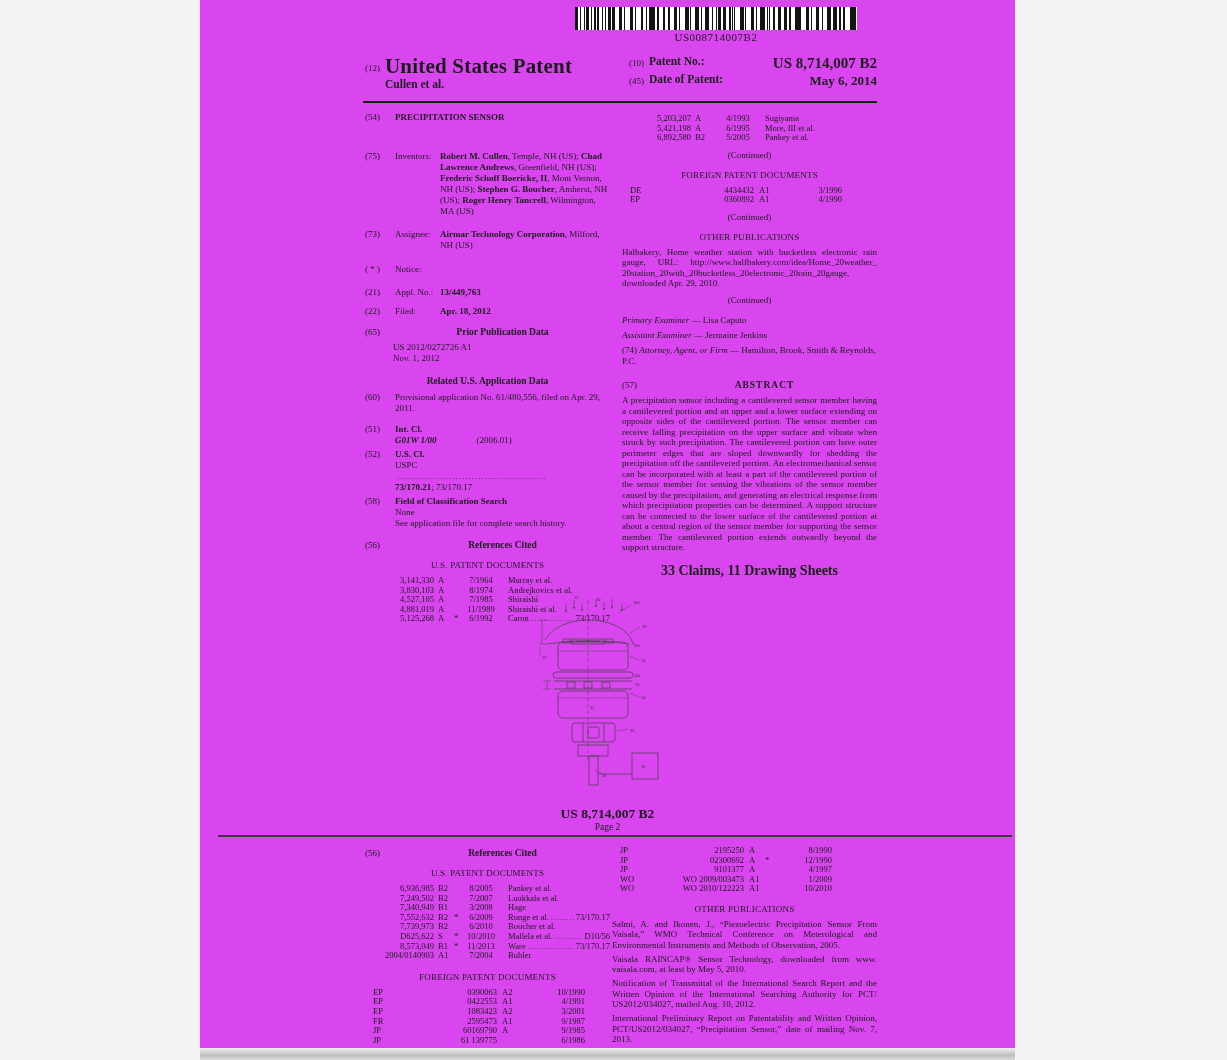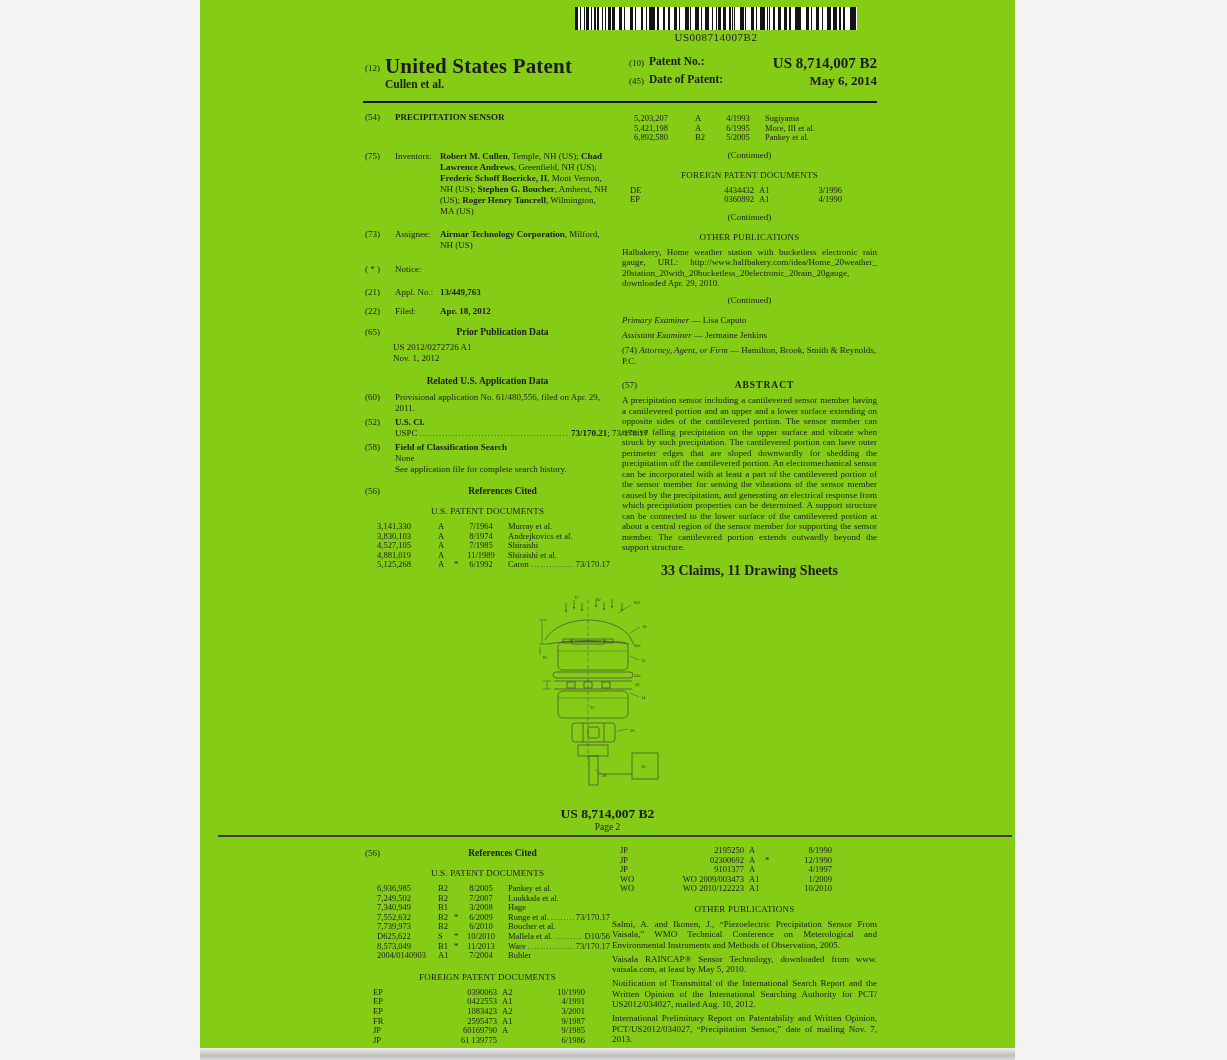--- a/index.html
+++ b/index.html
@@ -1,18 +1,18 @@
 <!DOCTYPE html>
 <html><head>
 <meta charset="utf-8">
 <style>
   html,body{margin:0;padding:0;}
   .canvas{position:relative;width:1227px;height:1060px;background:#f3f3f3;overflow:hidden;
           font-family:"Liberation Serif","DejaVu Serif",serif;color:#1c1c1c;}
-  .page{position:absolute;left:200px;top:0;width:815px;height:1050px;background:#84cc16;overflow:hidden;}
+  .page{position:absolute;left:200px;top:0;width:815px;height:1050px;background:#d946ef;overflow:hidden;}
   .top-edge{position:absolute;left:215px;top:0;width:773px;height:5px;background:linear-gradient(#7e7e7e,#a5a5a5);}
   .bottom-edge{position:absolute;left:200px;top:1048px;width:815px;height:12px;
                background:linear-gradient(to bottom,#efefef,#bfbfbf 60%,#d8d8d8);}
 
   
   .barcode{position:absolute;left:375px;top:7px;width:282px;height:23px;background-color:#fff;
     background-image:
       repeating-linear-gradient(90deg,#141414 0 2px,transparent 2px 5px,#141414 5px 6px,transparent 6px 11px,#141414 11px 14px,transparent 14px 16px,#141414 16px 17px,transparent 17px 22px),
       repeating-linear-gradient(90deg,#141414 0 3px,transparent 3px 9px,#141414 9px 10px,transparent 10px 19px,#141414 19px 21px,transparent 21px 30px,#141414 30px 31px,transparent 31px 37px);}
   .barcode-text{position:absolute;left:375px;top:31px;width:282px;text-align:center;font-size:11px;letter-spacing:.5px;}
@@ -47,28 +47,28 @@
   .bi-just{text-align:justify;}
   .sec-head{text-align:center;font-weight:bold;font-size:9.5px;}
   .head-flex{display:flex;margin-top:10px;}
   .head-flex .bi-num{width:30px;flex:none;}
   .head-flex .sec-head{flex:1;}
   .sub-head{text-align:center;font-size:9px;margin-top:9px;letter-spacing:.2px;}
   .continued{text-align:center;margin-top:7px;}
   .prior-vals{display:flex;margin-left:28px;margin-top:4px;flex-direction:column;}
   .prior-pub{width:107px;}
   .cls-block{flex:1;}
-  .uspc-line{display:flex;min-width:0;}
+  .uspc-line{display:flex;min-width:0;flex-direction:column;}
   .dots{flex:1;overflow:hidden;white-space:nowrap;margin:0 2px;letter-spacing:1px;color:#333;}
   .nowrap{white-space:nowrap;}
 
   
   .rows{margin-top:5px;}
   .usrow{display:flex;line-height:9.6px;font-size:8.5px;margin-left:12px;}
-  .c-num{flex:none;width:57px;text-align:left;}
+  .c-num{flex:none;width:57px;text-align:right;}
   .c-kind{flex:none;width:16px;margin-left:4px;}
   .c-star{flex:none;width:7px;}
   .c-date{flex:none;width:40px;text-align:center;}
   .c-name{display:flex;flex:1;min-width:0;margin-left:7px;}
   .c-name .nm{white-space:nowrap;}
   .c-name .cls{white-space:nowrap;}
   .frow{display:flex;line-height:9.6px;font-size:8.5px;margin-left:8px;width:212px;}
   .f-cc{flex:none;width:30px;}
   .f-num{flex:none;width:94px;text-align:right;}
   .f-kind{flex:none;width:16px;margin-left:5px;}
@@ -167,20 +167,27 @@
         <span class="prior-pub">US 2012/0272726 A1</span>
         <span>Nov. 1, 2012</span>
       </div>
 
       <div class="sec-head" style="margin-top:12px">Related U.S. Application Data</div>
       <div class="bi" style="margin-top:5px">
         <span class="bi-num">(60)</span>
         <span class="bi-val">Provisional application No. 61/480,556, filed on Apr. 29, 2011.</span>
       </div>
 
+      <div class="bi" style="margin-top:10px">
+        <span class="bi-num">(51)</span>
+        <span class="cls-block">
+          <div class="bold">Int. Cl.</div>
+          <div><b><i>G01W 1/00</i></b><span style="margin-left:40px">(2006.01)</span></div>
+        </span>
+      </div>
 
       <div class="bi" style="margin-top:3px">
         <span class="bi-num">(52)</span>
         <span class="cls-block">
           <div class="bold">U.S. Cl.</div>
           <div class="uspc-line">
             <span>USPC</span>
             <span class="dots">..............................................</span>
             <span class="nowrap"><b>73/170.21</b><span>; 73/170.17</span></span>
           </div>

